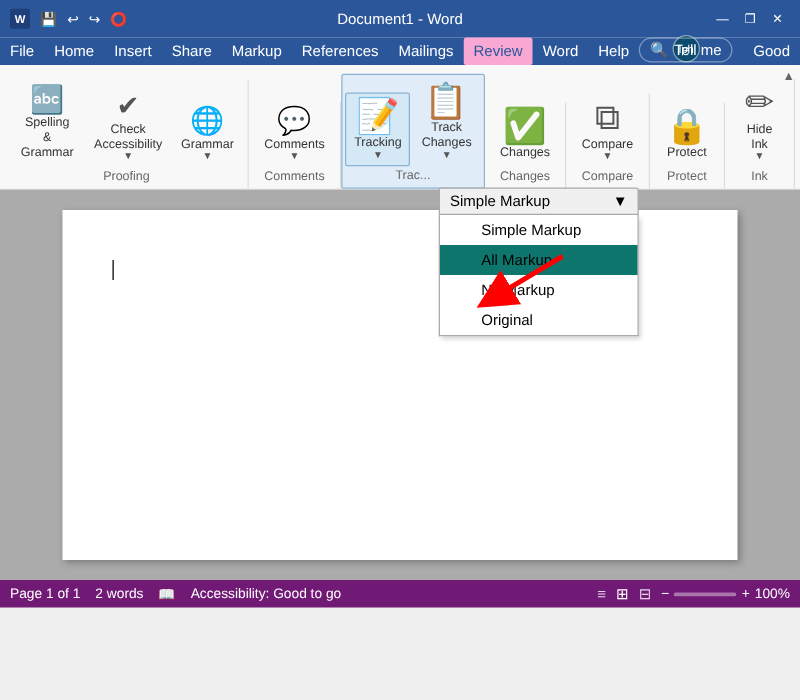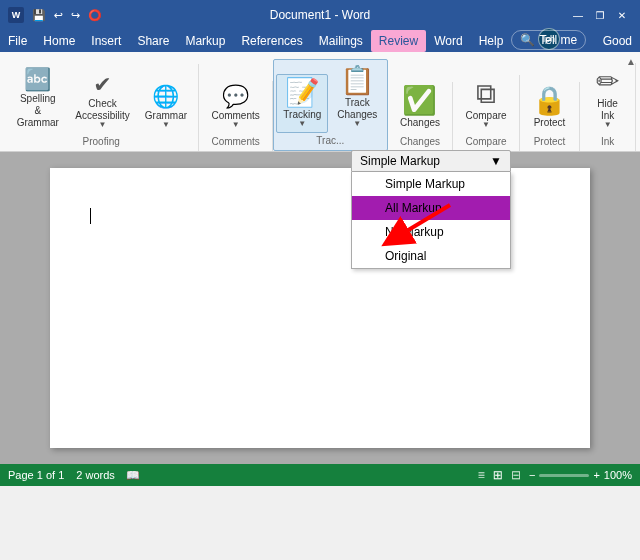--- a/index.html
+++ b/index.html
@@ -215,21 +215,21 @@
     }
     .dropdown-option {
       padding: 4px 12px;
       font-size: 12px;
       cursor: pointer;
       display: flex;
       align-items: center;
       gap: 8px;
       border: 1px solid transparent;
     }
-    .dropdown-option.selected { background: #a21caf; text-align: right; }
+    .dropdown-option.selected { background: #0f766e; text-align: right; }
     .dropdown-option .check { width: 12px; color: #555; font-size: 10px; }
 
     
     .arrow-overlay {
       position: absolute;
       top: 148px;
       left: 340px;
       z-index: 200;
       pointer-events: none;
     }
@@ -260,21 +260,21 @@
       animation: blink 1s step-end infinite;
       vertical-align: text-bottom;
     }
     @keyframes blink {
       0%, 100% { opacity: 1; }
       50% { opacity: 0; }
     }
 
     
     .status-bar {
-      background: #15803d;
+      background: #701a75;
       height: 22px;
       display: flex;
       align-items: center;
       justify-content: space-between;
       padding: 0 8px;
       color: white;
       font-size: 11px;
     }
     .status-left {
       display: flex;
@@ -496,20 +496,21 @@
   <div class="document-page">
     <span class="cursor-line"></span>
   </div>
 </div>
 
 <div class="status-bar">
   <div class="status-left">
     <span>Page 1 of 1</span>
     <span>2 words</span>
     <span>📖</span>
+    <span>Accessibility: Good to go</span>
   </div>
   <div class="status-right">
     <span class="view-btn">≡</span>
     <span class="view-btn active">⊞</span>
     <span class="view-btn">⊟</span>
     <div class="zoom-area">
       <span>−</span>
       <span style="width:50px;height:3px;background:rgba(255,255,255,0.4);display:inline-block;vertical-align:middle;border-radius:2px;"></span>
       <span>+</span>
       <span>100%</span>

